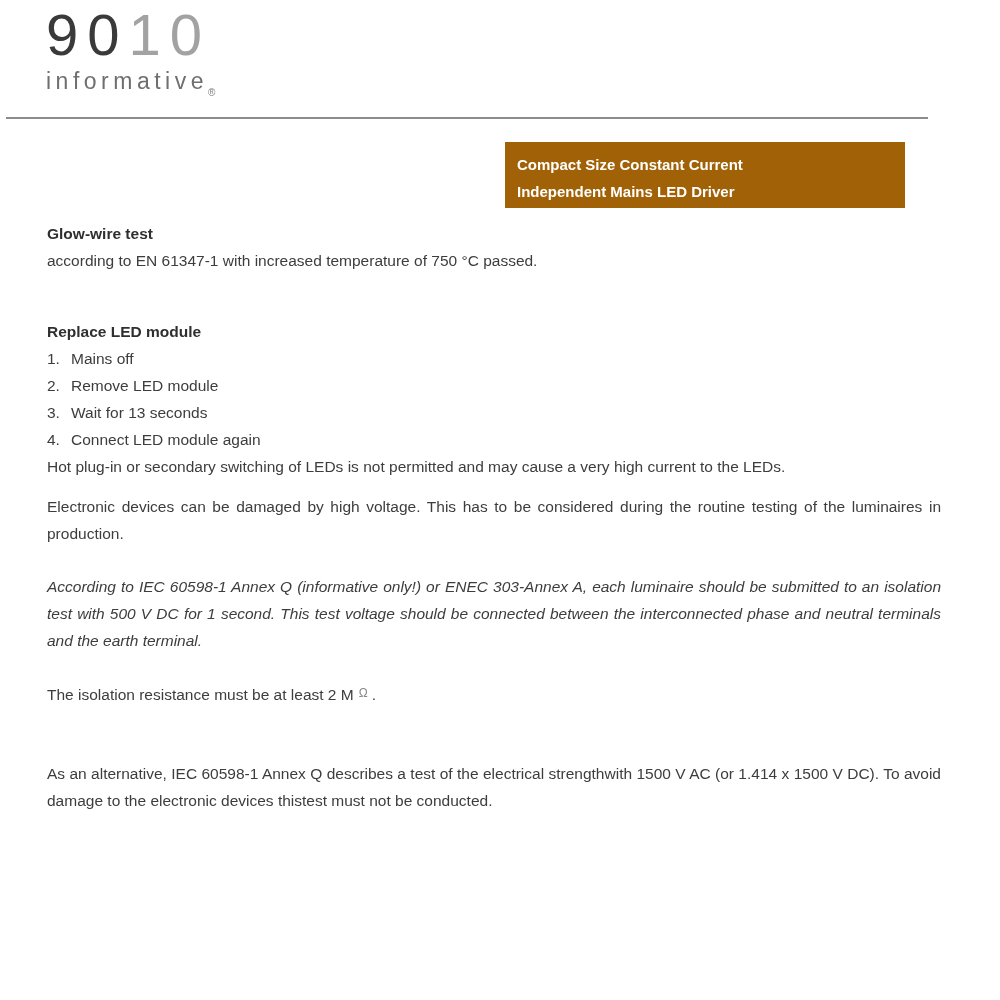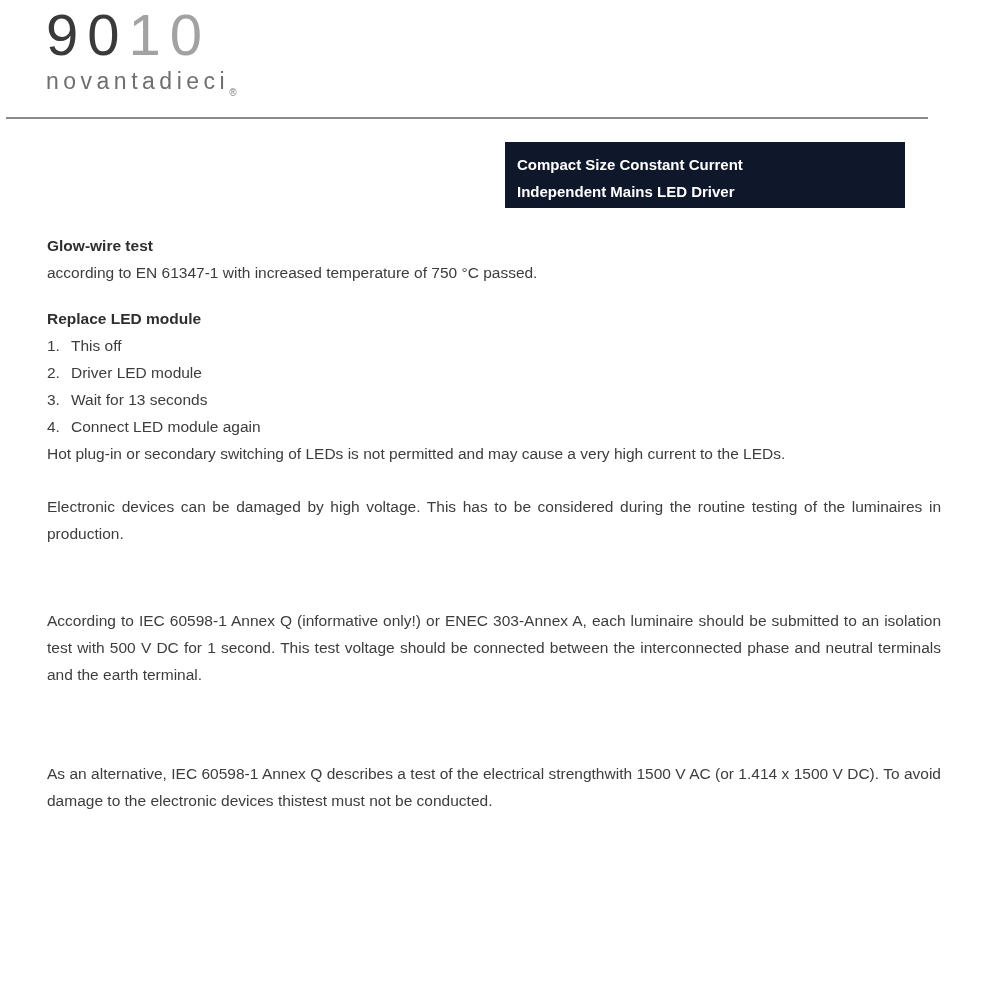--- a/index.html
+++ b/index.html
@@ -56,21 +56,21 @@
     background: #8c8c8c;
   }
 
   
   .banner {
     position: absolute;
     left: 505px;
     top: 142px;
     width: 400px;
     height: 66px;
-    background: #0f172a;
+    background: #a16207;
     box-sizing: border-box;
     padding: 9px 0 0 12px;
   }
   .banner .banner-line {
     color: #ffffff;
     font-weight: bold;
     font-size: 15px;
     line-height: 27px;
     white-space: nowrap;
   }
@@ -98,70 +98,71 @@
     width: 24px;
     flex: 0 0 24px;
   }
   .omega {
     font-size: 12px;
     color: #8a8a8a;
     vertical-align: 3px;
     margin: 0 4px 0 5px;
   }
 
-  #sec-glow        { top: 232px; }
-  #sec-replace     { top: 305px; }
+  #sec-glow        { top: 220px; }
+  #sec-replace     { top: 318px; }
   #sec-routine     { top: 493px; }
-  #sec-isolation   { top: 607px; }
+  #sec-isolation   { top: 573px; font-style: italic; }
   #sec-resistance  { top: 680px; }
   #sec-alternative { top: 760px; }
 </style>
 </head>
 <body>
 
 <div class="page">
 
   <div class="logo">
     <div class="logo-numerals"><span>90</span><span class="light">10</span></div>
-    <div class="logo-wordmark"><span>novantadieci</span><span class="reg">®</span></div>
+    <div class="logo-wordmark"><span>informative</span><span class="reg">®</span></div>
   </div>
 
   <div class="header-rule"></div>
 
   <div class="banner">
     <div class="banner-line">Compact Size Constant Current</div>
     <div class="banner-line">Independent Mains LED Driver</div>
   </div>
 
   <div class="textblock" id="sec-glow">
     <div class="heading">Glow-wire test</div>
     <div>according to EN 61347-1 with increased temperature of 750 °C passed.</div>
   </div>
 
   <div class="textblock" id="sec-replace">
     <div class="heading">Replace LED module</div>
     <div class="step-row">
       <span class="step-num">1.</span>
-      <span>This off</span>
+      <span>Mains off</span>
     </div>
     <div class="step-row">
       <span class="step-num">2.</span>
-      <span>Driver LED module</span>
+      <span>Remove LED module</span>
     </div>
     <div class="step-row">
       <span class="step-num">3.</span>
       <span>Wait for 13 seconds</span>
     </div>
     <div class="step-row">
       <span class="step-num">4.</span>
       <span>Connect LED module again</span>
     </div>
     <div>Hot plug-in or secondary switching of LEDs is not permitted and may cause a very high current to the LEDs.</div>
   </div>
 
   <div class="textblock justified" id="sec-routine">Electronic devices can be damaged by high voltage. This has to be considered during the routine testing of the luminaires in production.</div>
 
   <div class="textblock justified" id="sec-isolation">According to IEC 60598-1 Annex Q (informative only!) or ENEC 303-Annex A, each luminaire should be submitted to an isolation test with 500 V DC for 1 second. This test voltage should be connected between the interconnected phase and neutral terminals and the earth terminal.</div>
 
+  <div class="textblock" id="sec-resistance"><span>The isolation resistance must be at least 2 M</span><span class="omega">Ω</span><span>.</span></div>
 
   <div class="textblock justified" id="sec-alternative">As an alternative, IEC 60598-1 Annex Q describes a test of the electrical strengthwith 1500 V AC (or 1.414 x 1500 V DC). To avoid damage to the electronic devices thistest must not be conducted.</div>
 
 </div>
 
 </body></html>

